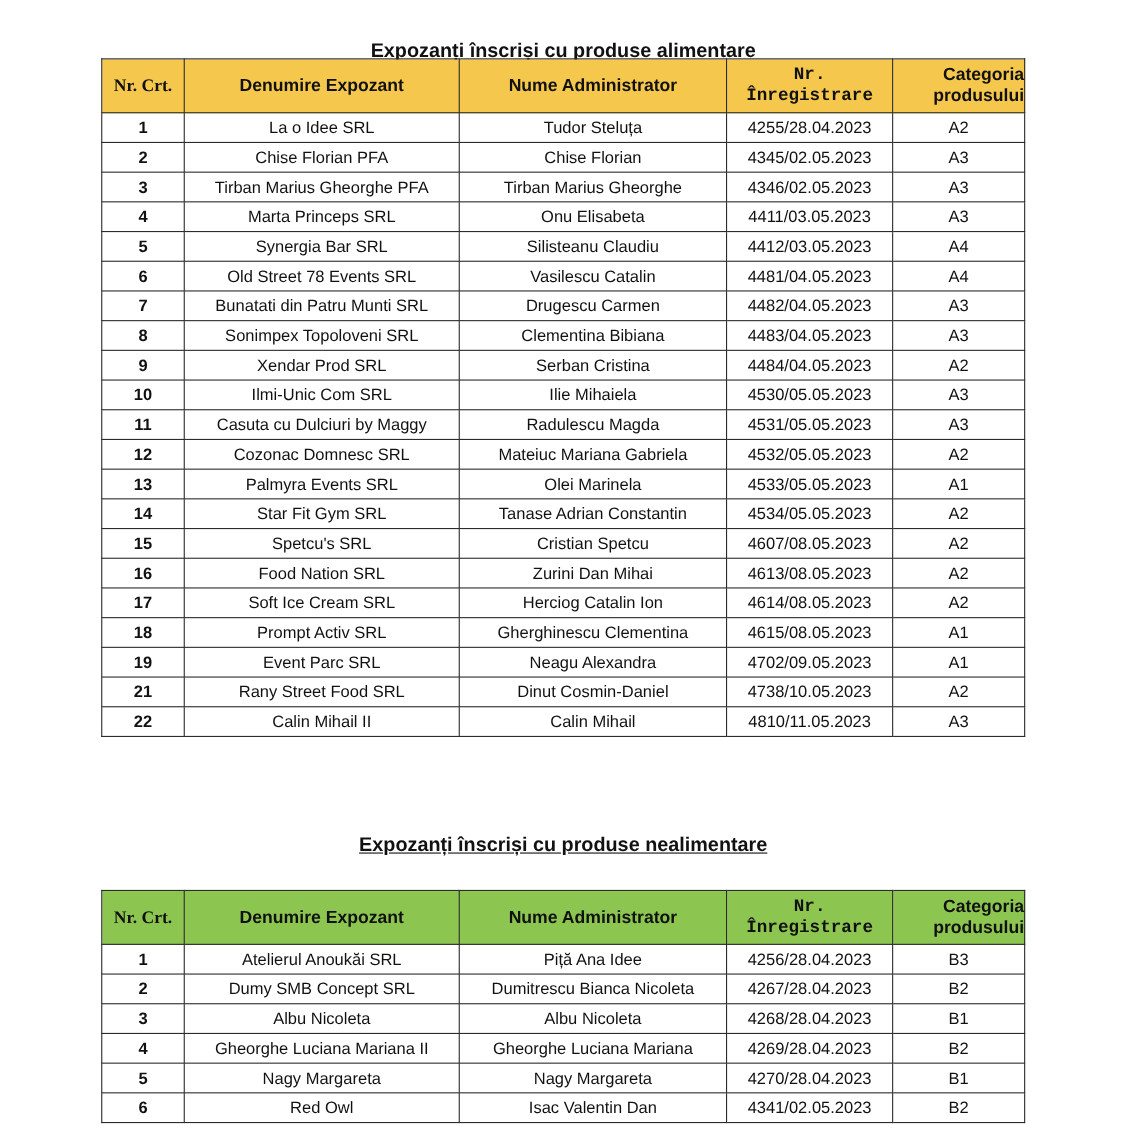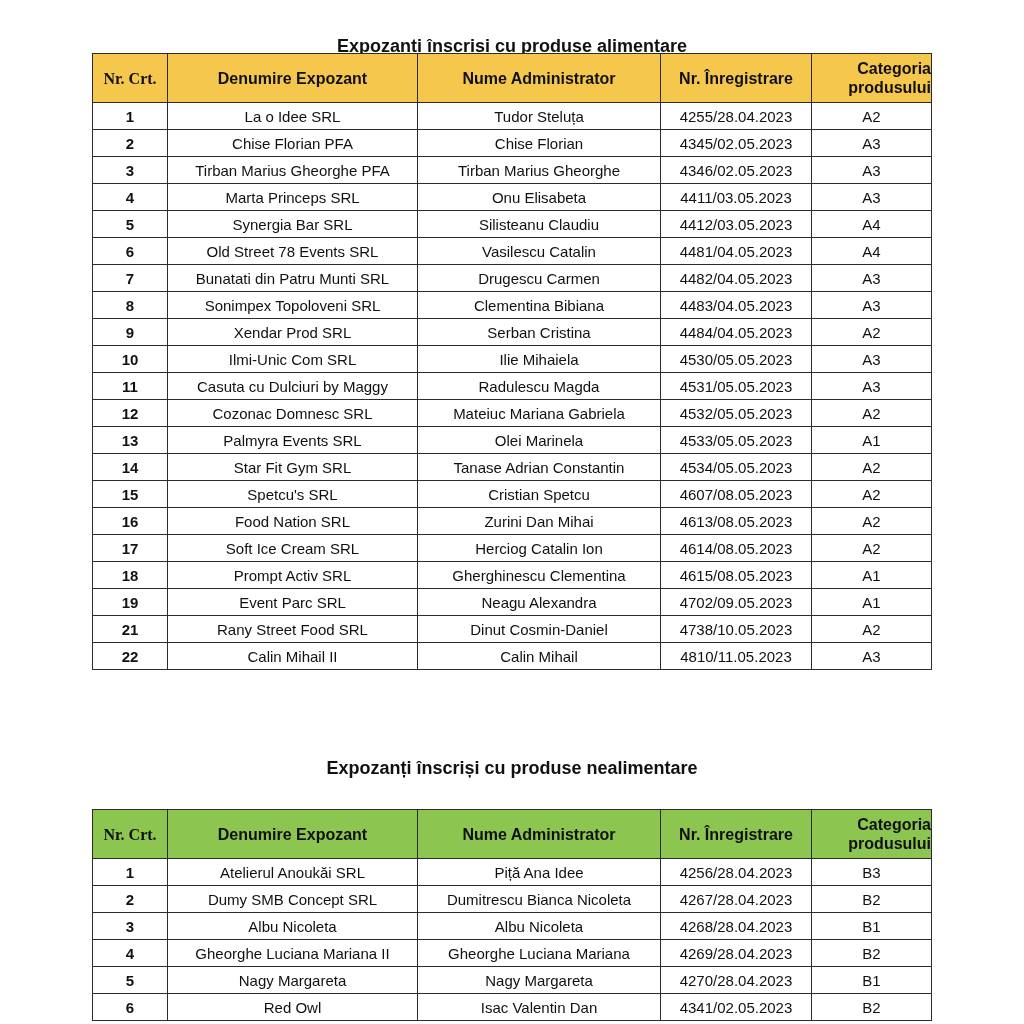--- a/index.html
+++ b/index.html
@@ -5,21 +5,21 @@
   html, body { margin: 0; padding: 0; background: #ffffff; }
   body { width: 1024px; height: 1024px; overflow: hidden; position: relative;
          font-family: "Liberation Sans", sans-serif; color: #111; }
   .title { position: absolute; left: 0; width: 1024px; text-align: center;
            font-weight: bold; font-size: 18px; }
   table { position: absolute; left: 92px; border-collapse: collapse; table-layout: fixed; }
   th, td { border: 1px solid #2b2b2b; text-align: center; padding: 0; }
   th { font-weight: bold; font-size: 16px; line-height: 19px; height: 48px; }
   td { font-size: 15px; height: 26px; }
   td.nr { font-weight: bold; }
-  .c1 { width: 74px; font-family: Liberation Serif, serif; } .c2 { width: 249px; } .c3 { width: 242px; } .c4 { width: 150px; } .c5 { width: 119px; text-align: right; }
+  .c1 { width: 74px; font-family: Liberation Serif, serif; } .c2 { width: 249px; } .c3 { width: 242px; } .c4 { width: 150px; font-family: Liberation Mono, monospace; } .c5 { width: 119px; text-align: right; }
   .t1 th { background: #f5c74d; }
   .t2 th { background: #8cc550; }
 </style>
 </head>
 <body>
 
 <div class="title" style="top:1px;margin-top:35px;">Expozanți înscriși cu produse alimentare</div>
 <table class="t1" style="top:53px;">
   <thead>
       <tr>
@@ -174,21 +174,21 @@
       <tr>
         <td class="nr">22</td>
         <td>Calin Mihail II</td>
         <td>Calin Mihail</td>
         <td>4810/11.05.2023</td>
         <td>A3</td>
       </tr>
     </tbody>
 </table>
 
-<div class="title" style="top:758px;">Expozanți înscriși cu produse nealimentare</div>
+<div class="title" style="top:758px;text-decoration:underline;">Expozanți înscriși cu produse nealimentare</div>
 <table class="t2" style="top:809px;">
   <thead>
       <tr>
     <th class="c1">Nr. Crt.</th>
     <th class="c2">Denumire Expozant</th>
     <th class="c3">Nume Administrator</th>
     <th class="c4">Nr. Înregistrare</th>
     <th class="c5">Categoria produsului</th>
   </tr>
     </thead>

